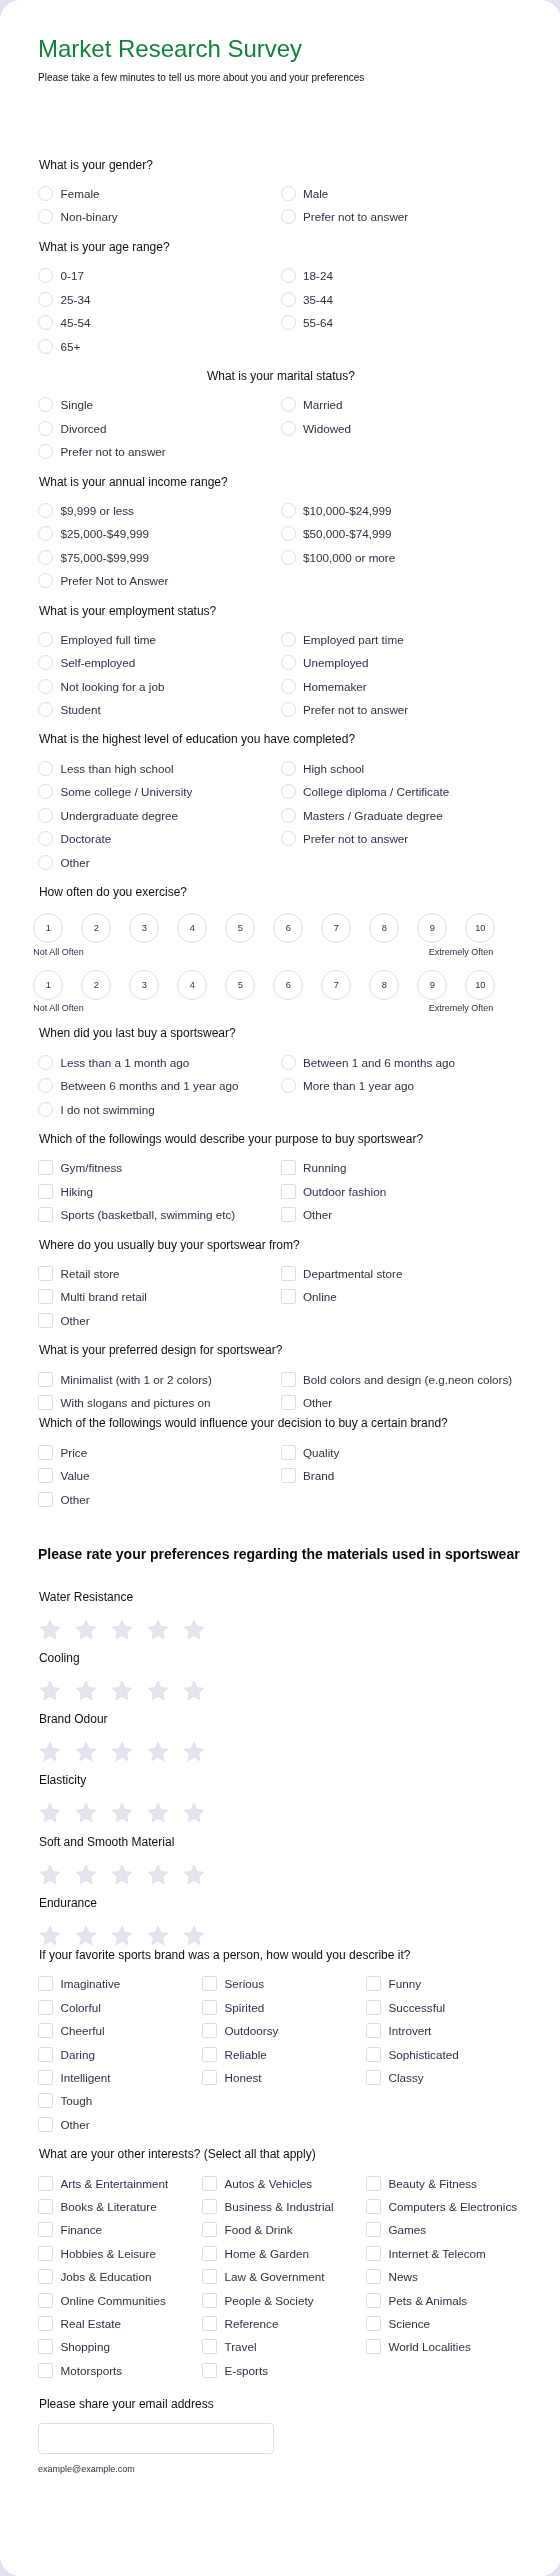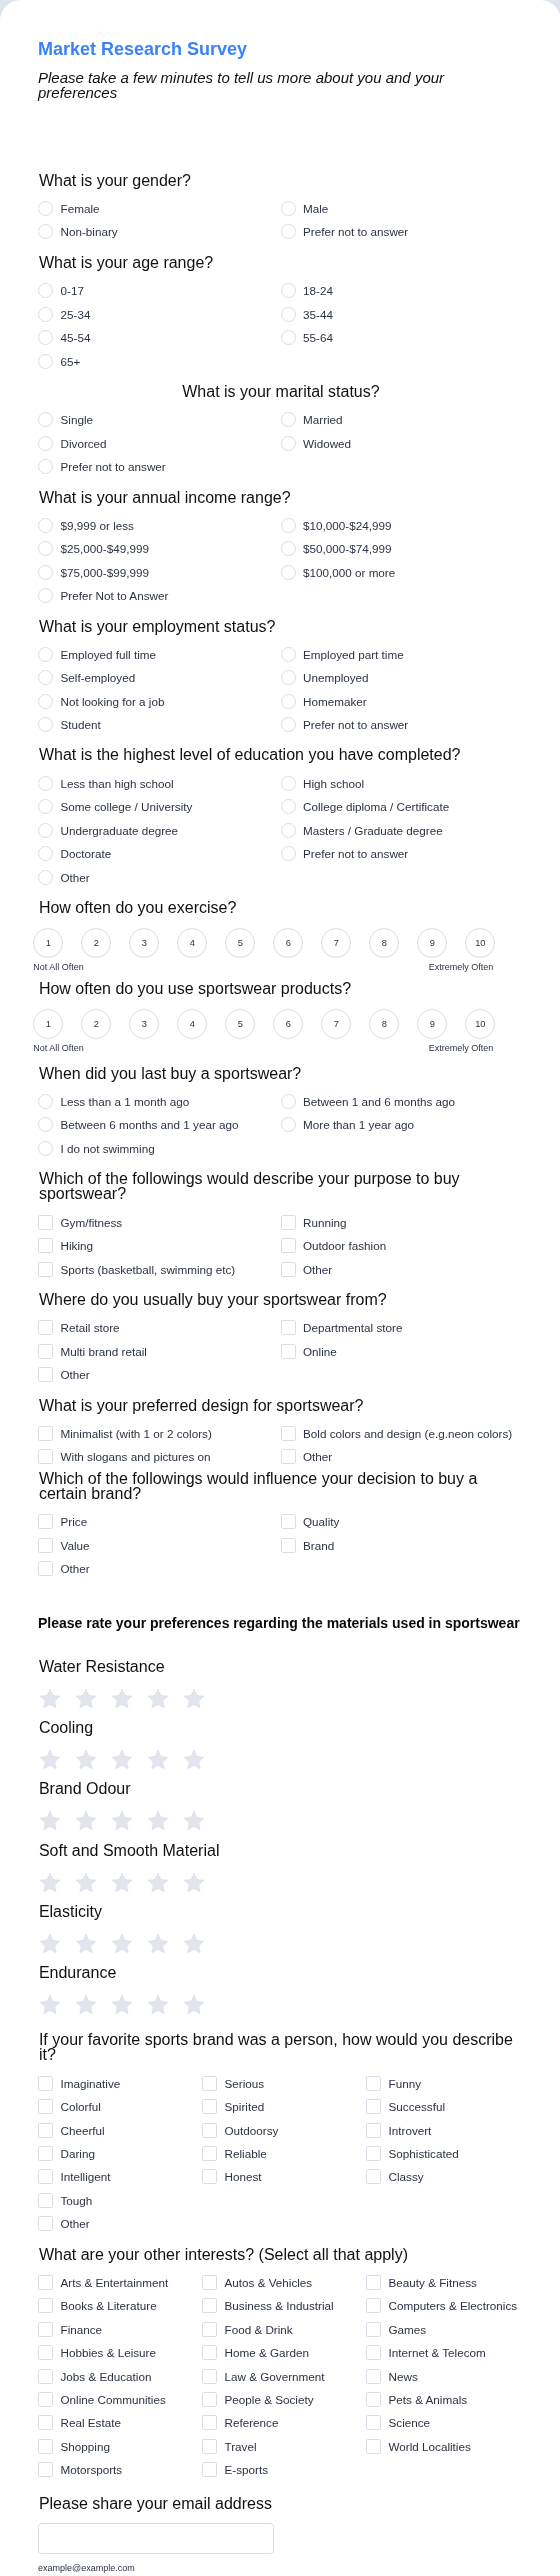--- a/index.html
+++ b/index.html
@@ -2,24 +2,24 @@
 <html style="font-size:15px"><head>
   <meta charset="utf-8">
   <style>
     * { box-sizing: border-box; margin: 0; padding: 0; }
     html, body { width: 561px; background: #dfe3ec; }
     body { font-family: "Liberation Sans", "DejaVu Sans", sans-serif; color: #2c3345; }
     .card {
       width: 561px; min-height: 2576px; background: #ffffff;
       border-radius: 20.6px; position: relative; padding: 34px 38px 37px 38px;
     }
-    .form-title { font-size: 18px; font-weight: bold; color: #3b82f6; line-height: 30px; margin-top: 0px; }
-    .form-subtitle { font-size: 15px; color: #111; margin-top: 5.6px; line-height: 15px; font-style: italic; }
+    .form-title { font-size: 24px; font-weight: normal; color: #15803d; line-height: 30px; margin-top: 0px; }
+    .form-subtitle { font-size: 10px; color: #111; margin-top: 5.6px; line-height: 15px; }
     .q { margin-top: 0; }
-    .q-label { font-size: 16px; color: #111; line-height: 15px; padding-left: 0.9px; }
+    .q-label { font-size: 12px; color: #111; line-height: 15px; padding-left: 0.9px; }
     .opts { display: grid; grid-template-columns: 1fr 1fr; column-gap: 0; margin-top: 9.3px; }
     .opts.three { grid-template-columns: 164px 164px 1fr; }
     .opt { display: flex; align-items: center; height: 23.4px; font-size: 11.7px; color: #2c3345; white-space: nowrap; }
     .radio { width: 15px; height: 15px; border: 0.9px solid #d9dde8; border-radius: 50%; margin-right: 7.5px; background: #fff; flex-shrink: 0; }
     .check { width: 15px; height: 15px; border: 0.9px solid #d9dde8; border-radius: 1.9px; margin-right: 7.5px; background: #fff; flex-shrink: 0; }
     .scale { display: flex; margin-top: 13px; margin-left: -4.7px; }
     .scale-btn { width: 30px; height: 30px; border: 0.9px solid #d9dde8; border-radius: 50%; display: flex; align-items: center; justify-content: center; font-size: 9.3px; color: #2c3345; margin-right: 18px; background: #fff; }
     .scale-labels { display: flex; justify-content: space-between; width: 460px; margin-left: -4.7px; font-size: 9px; color: #2c3345; margin-top: 3.7px; }
     .section-title { font-size: 14px; font-weight: bold; color: #0a0a0a; line-height: 18.7px; }
     .stars { display: flex; margin-top: 13px; }
@@ -238,21 +238,20 @@
           <div class="scale-btn">8</div>
           <div class="scale-btn">9</div>
           <div class="scale-btn">10</div>
         </div>
         <div class="scale-labels">
           <span>Not All Often</span>
           <span>Extremely Often</span>
         </div>
       </div>
       <div class="q" style="margin-top: 9.3px;">
-        <div class="q-label">How often do you use sportswear products?</div>
         <div class="scale">
           <div class="scale-btn">1</div>
           <div class="scale-btn">2</div>
           <div class="scale-btn">3</div>
           <div class="scale-btn">4</div>
           <div class="scale-btn">5</div>
           <div class="scale-btn">6</div>
           <div class="scale-btn">7</div>
           <div class="scale-btn">8</div>
           <div class="scale-btn">9</div>
@@ -444,41 +443,41 @@
               </svg></span>
             <span class="star"><svg viewBox="0 0 24 24" width="24" height="24">
                 <path d="M12 2.2l2.95 6.3 6.85.8-5.05 4.7 1.35 6.8L12 17.4l-6.1 3.4 1.35-6.8L2.2 9.3l6.85-.8z" fill="#e3e5ee" stroke="#d6d9e4" stroke-width="0.6" stroke-linejoin="round"></path>
               </svg></span>
             <span class="star"><svg viewBox="0 0 24 24" width="24" height="24">
                 <path d="M12 2.2l2.95 6.3 6.85.8-5.05 4.7 1.35 6.8L12 17.4l-6.1 3.4 1.35-6.8L2.2 9.3l6.85-.8z" fill="#e3e5ee" stroke="#d6d9e4" stroke-width="0.6" stroke-linejoin="round"></path>
               </svg></span>
           </div>
         </div>
         <div style="margin-top: 9.3px;">
+          <div class="q-label">Elasticity</div>
+          <div class="stars">
+            <span class="star"><svg viewBox="0 0 24 24" width="24" height="24">
+                <path d="M12 2.2l2.95 6.3 6.85.8-5.05 4.7 1.35 6.8L12 17.4l-6.1 3.4 1.35-6.8L2.2 9.3l6.85-.8z" fill="#e3e5ee" stroke="#d6d9e4" stroke-width="0.6" stroke-linejoin="round"></path>
+              </svg></span>
+            <span class="star"><svg viewBox="0 0 24 24" width="24" height="24">
+                <path d="M12 2.2l2.95 6.3 6.85.8-5.05 4.7 1.35 6.8L12 17.4l-6.1 3.4 1.35-6.8L2.2 9.3l6.85-.8z" fill="#e3e5ee" stroke="#d6d9e4" stroke-width="0.6" stroke-linejoin="round"></path>
+              </svg></span>
+            <span class="star"><svg viewBox="0 0 24 24" width="24" height="24">
+                <path d="M12 2.2l2.95 6.3 6.85.8-5.05 4.7 1.35 6.8L12 17.4l-6.1 3.4 1.35-6.8L2.2 9.3l6.85-.8z" fill="#e3e5ee" stroke="#d6d9e4" stroke-width="0.6" stroke-linejoin="round"></path>
+              </svg></span>
+            <span class="star"><svg viewBox="0 0 24 24" width="24" height="24">
+                <path d="M12 2.2l2.95 6.3 6.85.8-5.05 4.7 1.35 6.8L12 17.4l-6.1 3.4 1.35-6.8L2.2 9.3l6.85-.8z" fill="#e3e5ee" stroke="#d6d9e4" stroke-width="0.6" stroke-linejoin="round"></path>
+              </svg></span>
+            <span class="star"><svg viewBox="0 0 24 24" width="24" height="24">
+                <path d="M12 2.2l2.95 6.3 6.85.8-5.05 4.7 1.35 6.8L12 17.4l-6.1 3.4 1.35-6.8L2.2 9.3l6.85-.8z" fill="#e3e5ee" stroke="#d6d9e4" stroke-width="0.6" stroke-linejoin="round"></path>
+              </svg></span>
+          </div>
+        </div>
+        <div style="margin-top: 9.3px;">
           <div class="q-label">Soft and Smooth Material</div>
-          <div class="stars">
-            <span class="star"><svg viewBox="0 0 24 24" width="24" height="24">
-                <path d="M12 2.2l2.95 6.3 6.85.8-5.05 4.7 1.35 6.8L12 17.4l-6.1 3.4 1.35-6.8L2.2 9.3l6.85-.8z" fill="#e3e5ee" stroke="#d6d9e4" stroke-width="0.6" stroke-linejoin="round"></path>
-              </svg></span>
-            <span class="star"><svg viewBox="0 0 24 24" width="24" height="24">
-                <path d="M12 2.2l2.95 6.3 6.85.8-5.05 4.7 1.35 6.8L12 17.4l-6.1 3.4 1.35-6.8L2.2 9.3l6.85-.8z" fill="#e3e5ee" stroke="#d6d9e4" stroke-width="0.6" stroke-linejoin="round"></path>
-              </svg></span>
-            <span class="star"><svg viewBox="0 0 24 24" width="24" height="24">
-                <path d="M12 2.2l2.95 6.3 6.85.8-5.05 4.7 1.35 6.8L12 17.4l-6.1 3.4 1.35-6.8L2.2 9.3l6.85-.8z" fill="#e3e5ee" stroke="#d6d9e4" stroke-width="0.6" stroke-linejoin="round"></path>
-              </svg></span>
-            <span class="star"><svg viewBox="0 0 24 24" width="24" height="24">
-                <path d="M12 2.2l2.95 6.3 6.85.8-5.05 4.7 1.35 6.8L12 17.4l-6.1 3.4 1.35-6.8L2.2 9.3l6.85-.8z" fill="#e3e5ee" stroke="#d6d9e4" stroke-width="0.6" stroke-linejoin="round"></path>
-              </svg></span>
-            <span class="star"><svg viewBox="0 0 24 24" width="24" height="24">
-                <path d="M12 2.2l2.95 6.3 6.85.8-5.05 4.7 1.35 6.8L12 17.4l-6.1 3.4 1.35-6.8L2.2 9.3l6.85-.8z" fill="#e3e5ee" stroke="#d6d9e4" stroke-width="0.6" stroke-linejoin="round"></path>
-              </svg></span>
-          </div>
-        </div>
-        <div style="margin-top: 9.3px;">
-          <div class="q-label">Elasticity</div>
           <div class="stars">
             <span class="star"><svg viewBox="0 0 24 24" width="24" height="24">
                 <path d="M12 2.2l2.95 6.3 6.85.8-5.05 4.7 1.35 6.8L12 17.4l-6.1 3.4 1.35-6.8L2.2 9.3l6.85-.8z" fill="#e3e5ee" stroke="#d6d9e4" stroke-width="0.6" stroke-linejoin="round"></path>
               </svg></span>
             <span class="star"><svg viewBox="0 0 24 24" width="24" height="24">
                 <path d="M12 2.2l2.95 6.3 6.85.8-5.05 4.7 1.35 6.8L12 17.4l-6.1 3.4 1.35-6.8L2.2 9.3l6.85-.8z" fill="#e3e5ee" stroke="#d6d9e4" stroke-width="0.6" stroke-linejoin="round"></path>
               </svg></span>
             <span class="star"><svg viewBox="0 0 24 24" width="24" height="24">
                 <path d="M12 2.2l2.95 6.3 6.85.8-5.05 4.7 1.35 6.8L12 17.4l-6.1 3.4 1.35-6.8L2.2 9.3l6.85-.8z" fill="#e3e5ee" stroke="#d6d9e4" stroke-width="0.6" stroke-linejoin="round"></path>
               </svg></span>
@@ -504,21 +503,21 @@
               </svg></span>
             <span class="star"><svg viewBox="0 0 24 24" width="24" height="24">
                 <path d="M12 2.2l2.95 6.3 6.85.8-5.05 4.7 1.35 6.8L12 17.4l-6.1 3.4 1.35-6.8L2.2 9.3l6.85-.8z" fill="#e3e5ee" stroke="#d6d9e4" stroke-width="0.6" stroke-linejoin="round"></path>
               </svg></span>
             <span class="star"><svg viewBox="0 0 24 24" width="24" height="24">
                 <path d="M12 2.2l2.95 6.3 6.85.8-5.05 4.7 1.35 6.8L12 17.4l-6.1 3.4 1.35-6.8L2.2 9.3l6.85-.8z" fill="#e3e5ee" stroke="#d6d9e4" stroke-width="0.6" stroke-linejoin="round"></path>
               </svg></span>
           </div>
         </div>
       </div>
-      <div class="q" style="margin-top: 15px;">
+      <div class="q" style="margin-top: 0;">
         <div class="q-label">If your favorite sports brand was a person, how would you describe it?</div>
         <div class="opts three">
           <label class="opt">
             <span class="check"></span>
             <span>Imaginative</span>
           </label>
           <label class="opt">
             <span class="check"></span>
             <span>Serious</span>
           </label>

